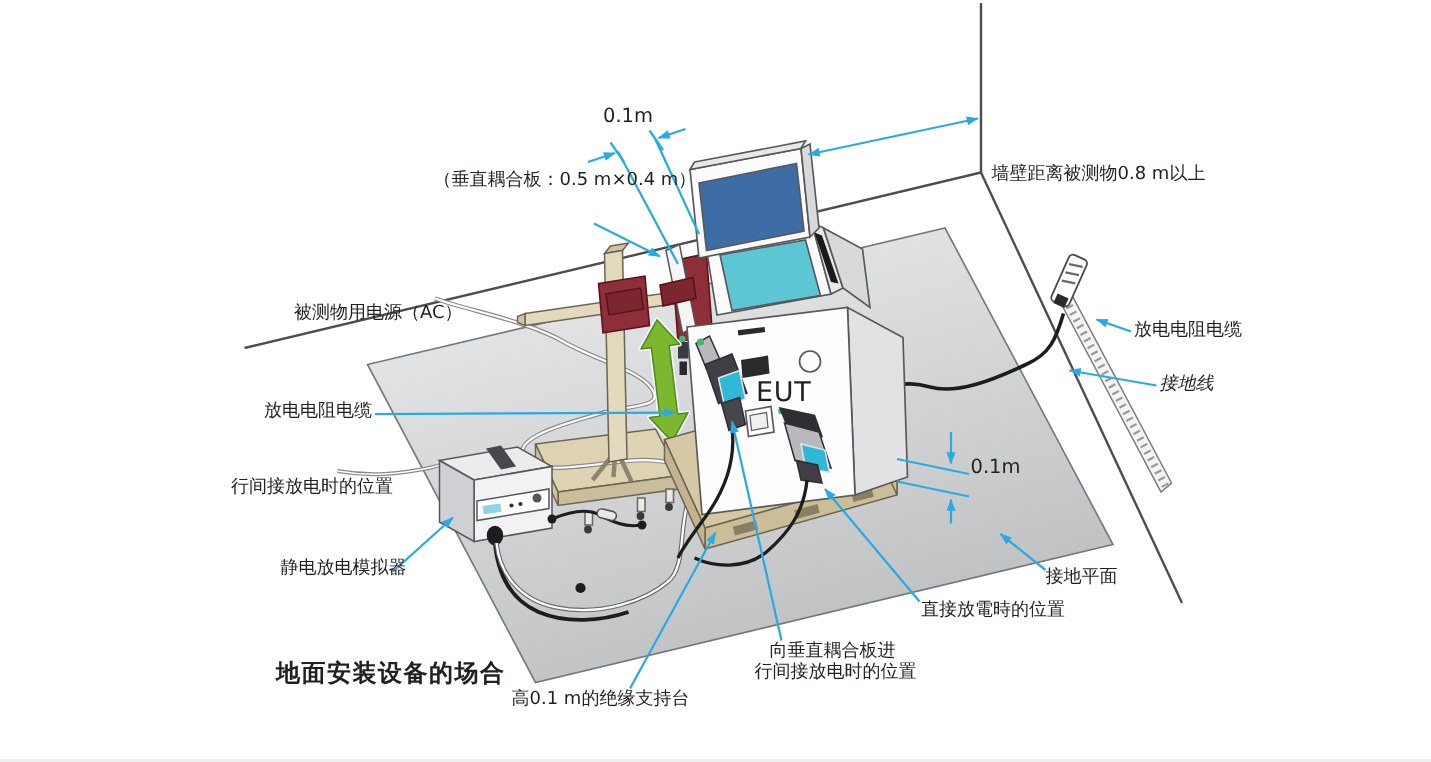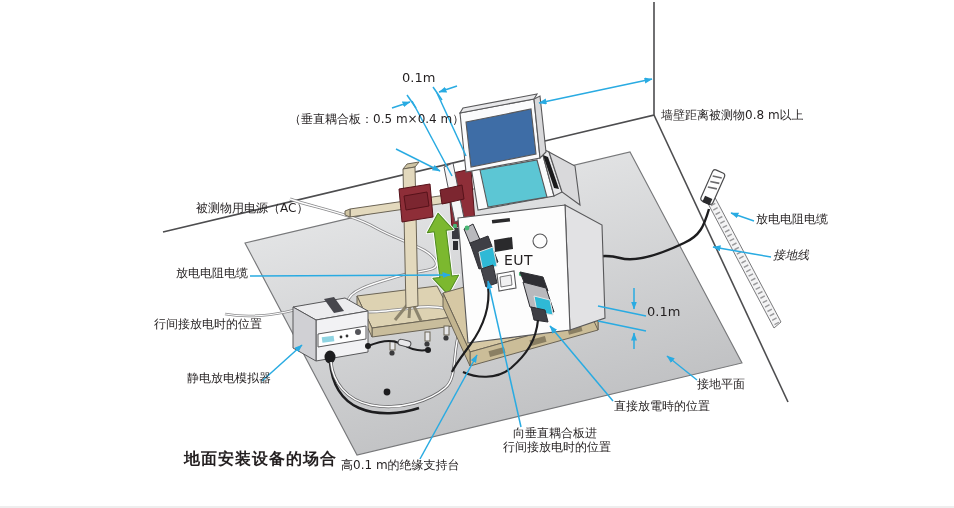--- a/index.html
+++ b/index.html
@@ -3,21 +3,21 @@
 <meta charset="utf-8">
 <style>
   html,body{margin:0;padding:0;background:#eee;}
   #stage{position:relative;width:954px;height:506px;background:#ffffff;overflow:hidden;
          font-family:"DejaVu Sans",sans-serif;color:#231f20;}
   #art{position:absolute;left:0;top:0;}
   .lbl{position:absolute;font-size:12px;line-height:1.15;white-space:nowrap;color:#231f20;}
   .lbl.dim{font-size:13px;}
   .lbl.title{font-size:16px;font-weight:bold;letter-spacing:1px;}
   .lbl.center{text-align:center;}
-  .lbl.eut{font-size:14px;letter-spacing:0.5px;}
+  .lbl.eut{font-size:18px;letter-spacing:0.5px;}
 </style>
 </head>
 <body>
 
 <div id="stage">
 
 <svg id="art" width="954" height="508" viewBox="0 0 954 508">
   <defs>
     <linearGradient id="floorGrad" x1="0.1" y1="0" x2="0.55" y2="1">
       <stop offset="0" stop-color="#ecedee"></stop>
@@ -225,21 +225,21 @@
 <div class="lbl" style="left:661px;top:85px;margin-top:24px;">墙壁距离被测物0.8 m以上</div>
 
 <div class="lbl" style="left:285px;top:113px;">
   <div style="padding-left:4px">（垂直耦合板：0.5 m×0.4 m）</div>
 </div>
 
 <div class="lbl" style="left:196px;top:182px;margin-top:20px;">被测物用电源（AC）</div>
 <div class="lbl" style="left:176px;top:267px;">放电电阻电缆</div>
 <div class="lbl" style="left:154px;top:318px;">行间接放电时的位置</div>
 <div class="lbl" style="left:187px;top:372px;">静电放电模拟器</div>
-<div class="lbl title" style="left:184px;top:450px;">地面安装设备的场合</div>
+<div class="lbl title" style="left:184px;top:440px;">地面安装设备的场合</div>
 <div class="lbl" style="left:341px;top:459px;">高0.1 m的绝缘支持台</div>
 
 <div class="lbl center" style="left:491px;top:427px;width:104px;margin-left:12px;">
   <div>向垂直耦合板进</div>
   <div>行间接放电时的位置</div>
 </div>
 
 <div class="lbl" style="left:614px;top:400px;">直接放電時的位置</div>
 <div class="lbl" style="left:697px;top:378px;">接地平面</div>
 <div class="lbl dim" style="left:647px;top:305px;">0.1m</div>

